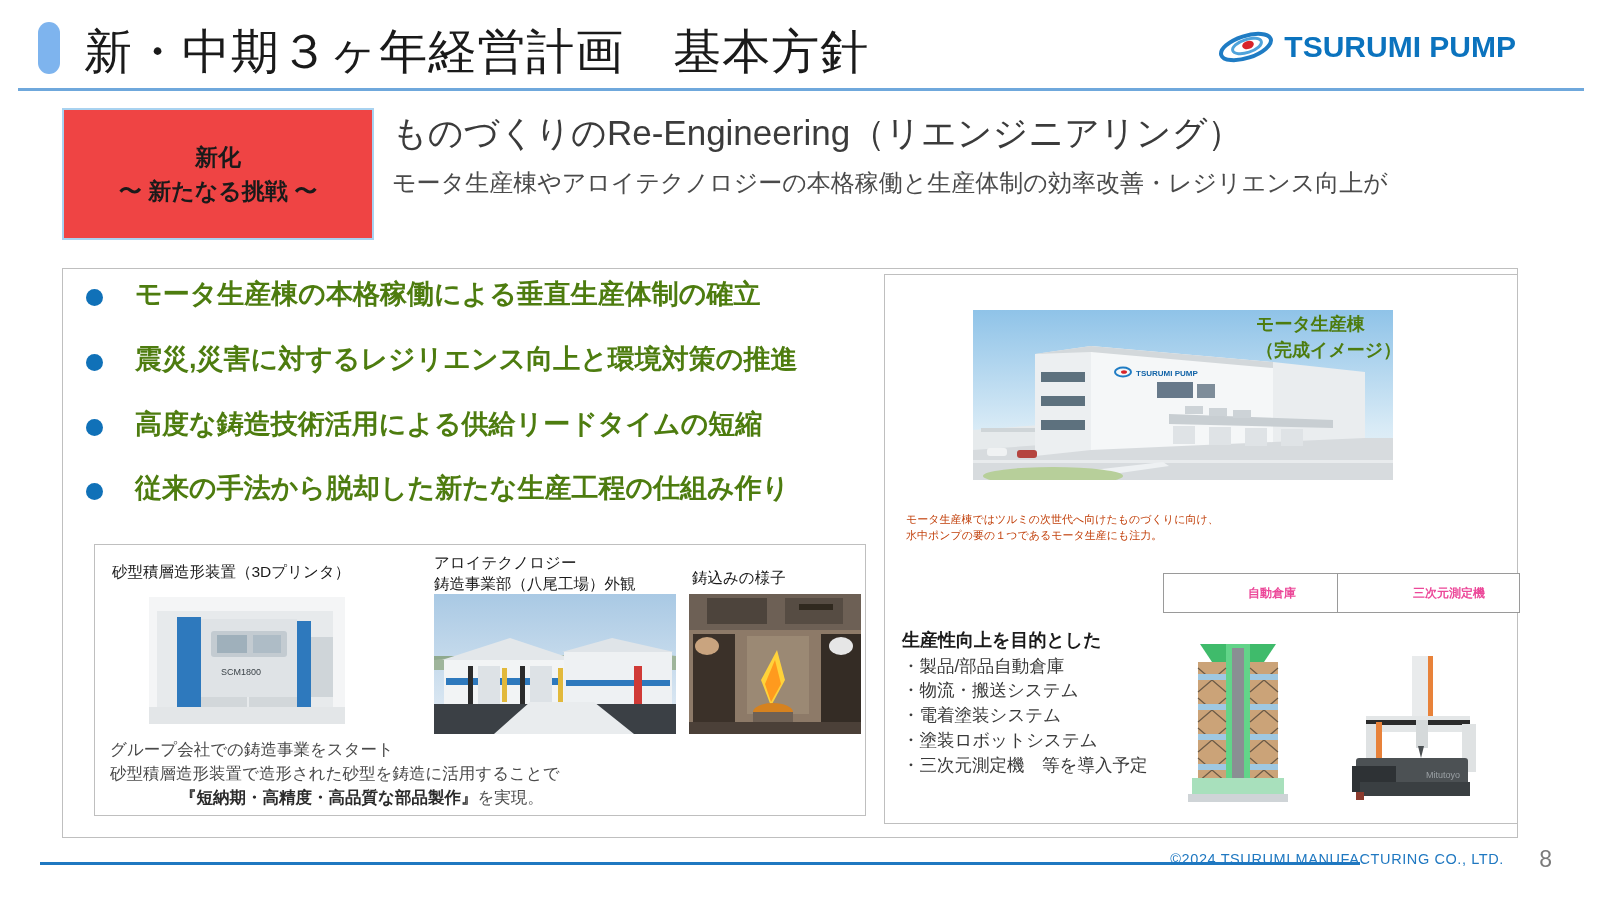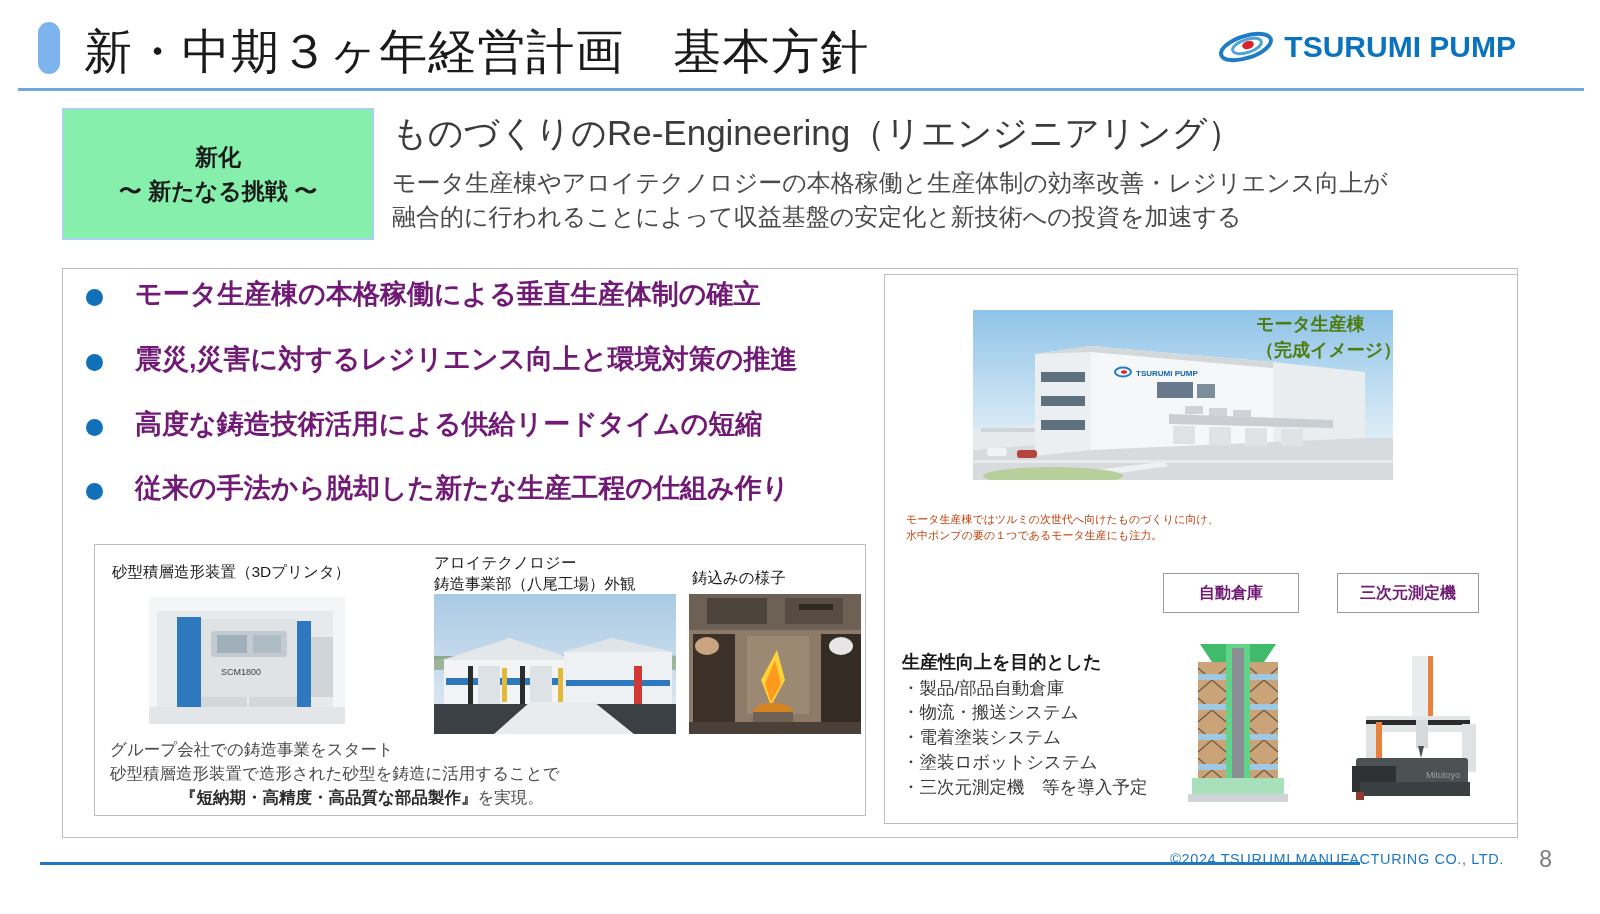--- a/index.html
+++ b/index.html
@@ -33,21 +33,21 @@
   }
   .logo-mark{width:56px;height:34px;display:block;}
   .logo-text{
     font-size:30px;font-weight:bold;color:#0B73BE;letter-spacing:0px;
     font-family:"Liberation Sans",sans-serif;white-space:nowrap;
   }
 
   
   .badge-box{
     position:absolute;left:62px;top:108px;width:308px;height:128px;
-    border:2px solid #A8D2F0;background:#86efac;
+    border:2px solid #A8D2F0;background:#ef4444;
     display:flex;flex-direction:column;align-items:center;justify-content:center;
   }
   .badge-l1{font-size:23px;font-weight:bold;color:#1a1a1a;line-height:1.5;}
   .badge-l2{font-size:23px;font-weight:bold;color:#1a1a1a;line-height:1.5;}
 
   .headline{
     position:absolute;left:392px;top:110px;
     font-size:35px;font-weight:normal;color:#3b3b3b;white-space:nowrap;
   }
   .lede{
@@ -62,21 +62,21 @@
   }
 
   
   .bullets{position:absolute;left:86px;top:278px;width:800px;}
   .bullet{display:flex;align-items:flex-start;margin-bottom:31px;}
   .dot{
     width:17px;height:17px;border-radius:50%;background:#1071B8;
     margin-top:11px;margin-right:32px;flex:none;
   }
   .bullet-text{
-    font-size:27px;font-weight:bold;color:#701a75;line-height:1.25;white-space:nowrap;
+    font-size:27px;font-weight:bold;color:#4d7c0f;line-height:1.25;white-space:nowrap;
   }
 
   
   .sub-box{
     position:absolute;left:94px;top:544px;width:772px;height:272px;
     border:1px solid #BFBFBF;background:#fff;box-sizing:border-box;
   }
   .sub-cap{
     position:absolute;font-size:15.5px;color:#1a1a1a;line-height:1.34;font-weight:400;
   }
@@ -107,31 +107,31 @@
     font-size:18px;font-weight:bold;color:#4d7c0f;line-height:1.42;text-align:left;
   }
   .note-right{
     position:absolute;left:906px;top:511px;width:600px;
     font-size:11px;line-height:1.46;color:#c2410c;
   }
 
   .tag{
     position:absolute;border:1px solid #9a9a9a;background:#fff;
     display:flex;align-items:center;justify-content:center;
-    font-size:16px;font-weight:bold;color:#701a75;
+    font-size:12px;font-weight:bold;color:#ec4899;padding-left:41px;
   }
   .tag-wh{left:1163px;top:573px;width:134px;height:38px;}
   .tag-cmm{left:1337px;top:573px;width:140px;height:38px;}
 
   .ph-warehouse{left:1186px;top:618px;width:104px;height:188px;}
   .ph-cmm{left:1330px;top:650px;width:160px;height:152px;}
 
   .list-right{
     position:absolute;left:902px;top:628px;width:270px;
-    font-size:17.5px;line-height:1.42;color:#3a3a3a;margin-top:22px;
+    font-size:17.5px;line-height:1.42;color:#3a3a3a;
   }
   .list-right .lh{font-weight:bold;color:#1a1a1a;font-size:18px;}
 
   
   .footer-rule{
     position:absolute;left:40px;top:862px;width:1320px;height:3px;background:#1F78C1;
   }
   .copyright{
     position:absolute;right:96px;top:851px;
     font-size:14.5px;color:#1F78C1;letter-spacing:.6px;white-space:nowrap;
@@ -165,21 +165,20 @@
   </div>
 
   <div class="badge-box">
     <div class="badge-l1">新化</div>
     <div class="badge-l2">〜 新たなる挑戦 〜</div>
   </div>
 
   <div class="headline">ものづくりのRe-Engineering（リエンジニアリング）</div>
   <div class="lede">
     <div>モータ生産棟やアロイテクノロジーの本格稼働と生産体制の効率改善・レジリエンス向上が</div>
-    <div>融合的に行われることによって収益基盤の安定化と新技術への投資を加速する</div>
   </div>
 
   <div class="main-box"></div>
 
   <div class="bullets">
     <div class="bullet">
       <div class="dot"></div>
       <div class="bullet-text">モータ生産棟の本格稼働による垂直生産体制の確立</div>
     </div>
     <div class="bullet">

